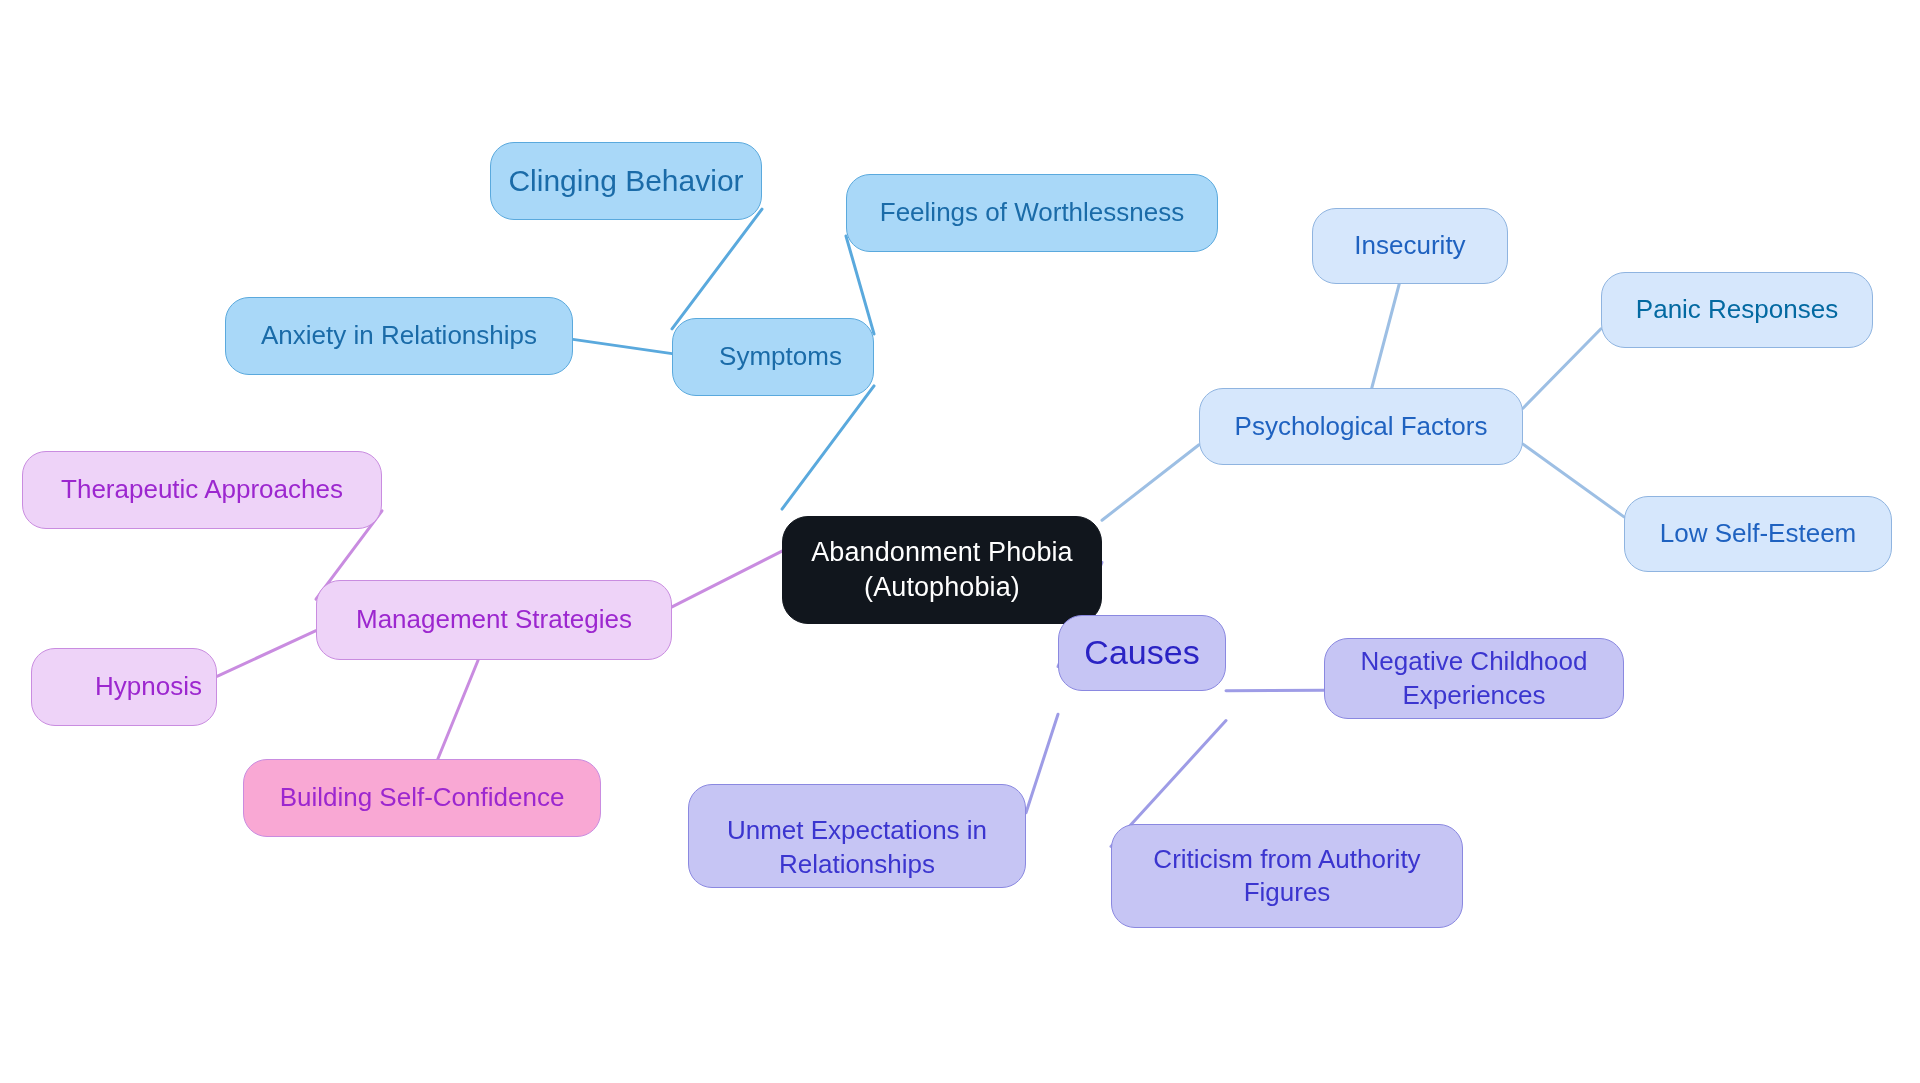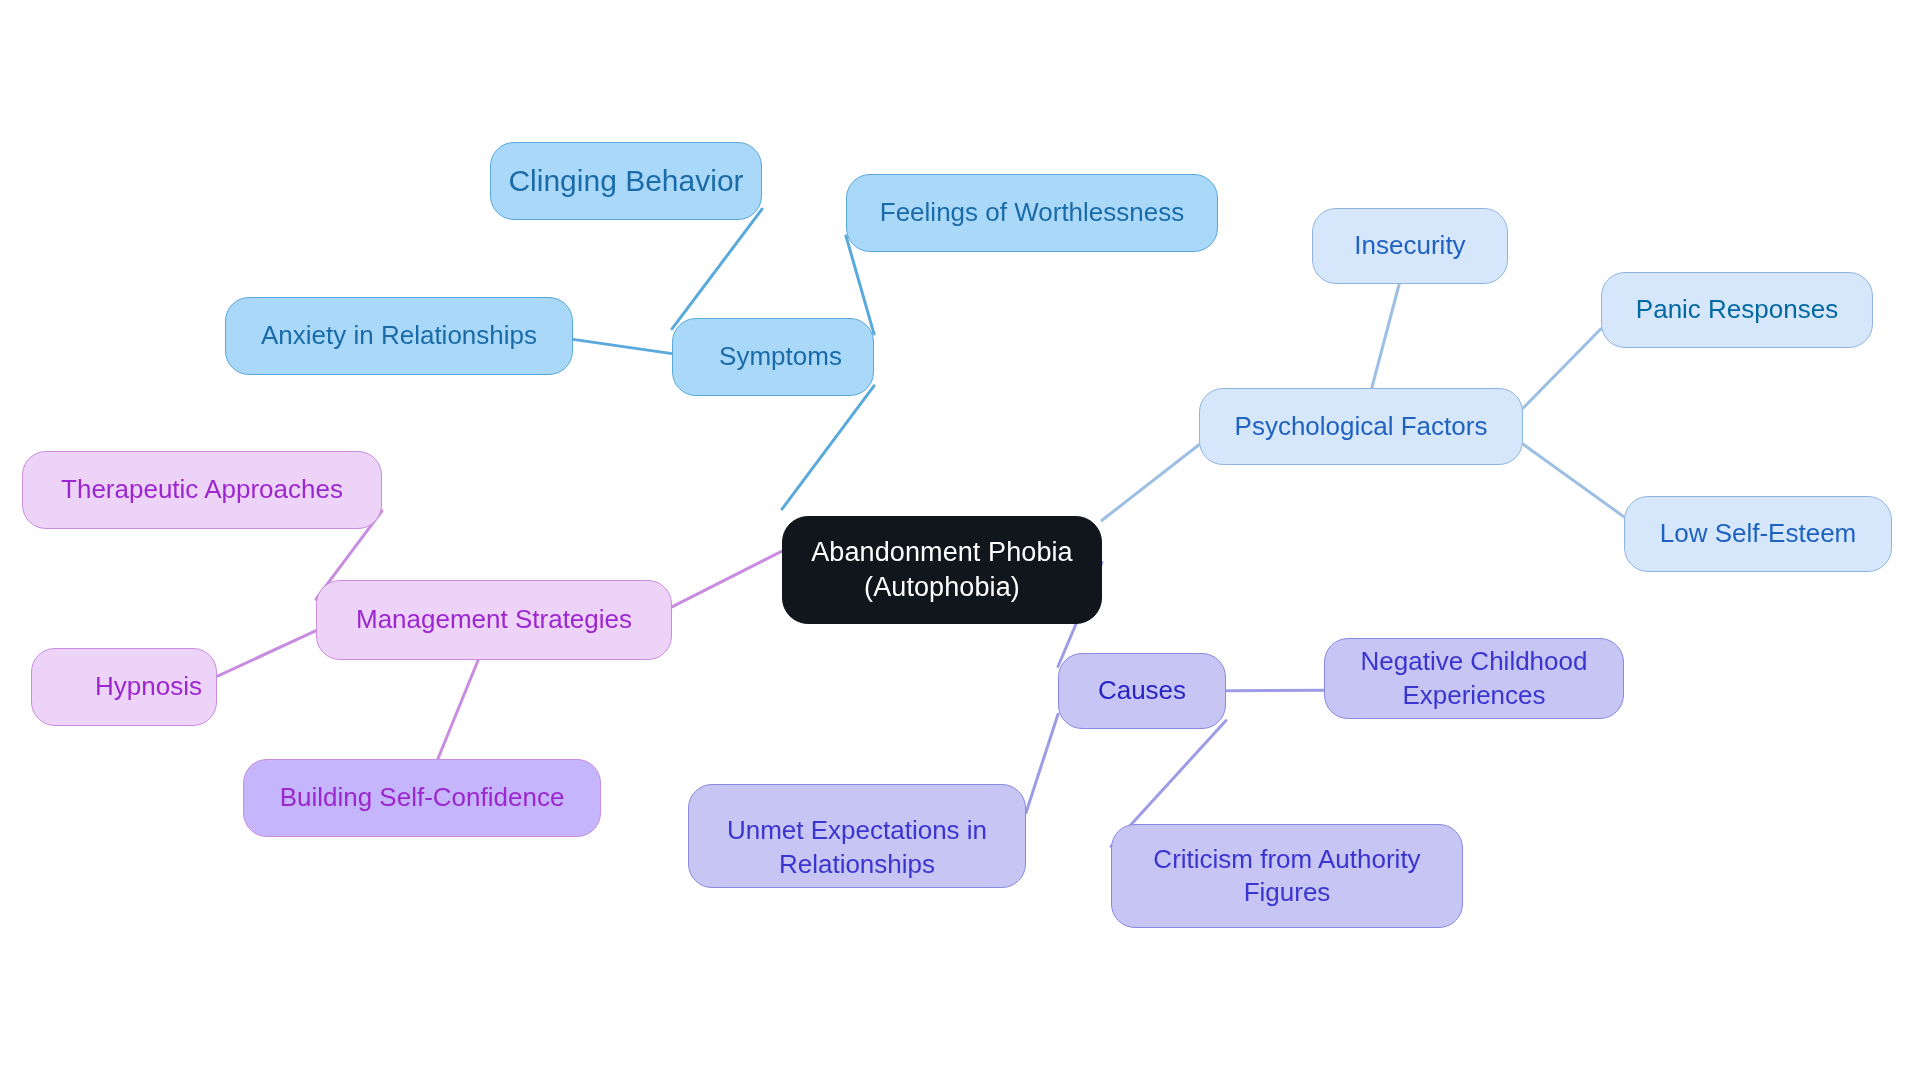--- a/index.html
+++ b/index.html
@@ -72,25 +72,25 @@
       <div class="node root" style="left: 782px; top: 484px; width: 320px; height: 108px; background: rgb(17, 22, 29); border-color: rgb(17, 22, 29); color: rgb(255, 255, 255); font-size: 27px; border-radius: 26px; margin-top: 32px;"><span>Abandonment Phobia
 (Autophobia)</span></div>
       <div class="node" style="left: 672px; top: 318px; width: 202px; height: 78px; background: rgb(169, 216, 248); border-color: rgb(90, 169, 221); color: rgb(26, 107, 168); font-size: 26px; padding-left: 29px;"><span>Symptoms</span></div>
       <div class="node" style="left: 490px; top: 142px; width: 272px; height: 78px; background: rgb(169, 216, 248); border-color: rgb(90, 169, 221); color: rgb(26, 107, 168); font-size: 30px;"><span>Clinging Behavior</span></div>
       <div class="node" style="left: 846px; top: 174px; width: 372px; height: 78px; background: rgb(169, 216, 248); border-color: rgb(90, 169, 221); color: rgb(26, 107, 168); font-size: 26px;"><span>Feelings of Worthlessness</span></div>
       <div class="node" style="left: 225px; top: 297px; width: 348px; height: 78px; background: rgb(169, 216, 248); border-color: rgb(90, 169, 221); color: rgb(26, 107, 168); font-size: 26px;"><span>Anxiety in Relationships</span></div>
       <div class="node" style="left: 1199px; top: 388px; width: 324px; height: 77px; background: rgb(214, 231, 252); border-color: rgb(143, 180, 224); color: rgb(31, 98, 192); font-size: 26px;"><span>Psychological Factors</span></div>
       <div class="node" style="left: 1312px; top: 208px; width: 196px; height: 76px; background: rgb(214, 231, 252); border-color: rgb(143, 180, 224); color: rgb(31, 98, 192); font-size: 26px;"><span>Insecurity</span></div>
       <div class="node" style="left: 1601px; top: 272px; width: 272px; height: 76px; background: rgb(214, 231, 252); border-color: rgb(143, 180, 224); color: #0369a1; font-size: 26px; text-align: right;"><span>Panic Responses</span></div>
       <div class="node" style="left: 1624px; top: 496px; width: 268px; height: 76px; background: rgb(214, 231, 252); border-color: rgb(143, 180, 224); color: rgb(31, 98, 192); font-size: 26px;"><span>Low Self-Esteem</span></div>
-      <div class="node" style="left: 1058px; top: 653px; width: 168px; height: 76px; background: rgb(198, 197, 244); border-color: rgb(138, 136, 224); color: rgb(42, 35, 196); font-size: 26px;"><span>Causes</span></div>
+      <div class="node" style="left: 1058px; top: 615px; width: 168px; height: 76px; background: rgb(198, 197, 244); border-color: rgb(138, 136, 224); color: rgb(42, 35, 196); font-size: 34px;"><span>Causes</span></div>
       <div class="node" style="left: 1324px; top: 638px; width: 300px; height: 81px; background: rgb(198, 197, 244); border-color: rgb(138, 136, 224); color: rgb(59, 53, 207); font-size: 26px;"><span>Negative Childhood
 Experiences</span></div>
       <div class="node" style="left: 688px; top: 784px; width: 338px; height: 104px; background: rgb(198, 197, 244); border-color: rgb(138, 136, 224); color: rgb(59, 53, 207); font-size: 26px; align-items: flex-end;"><span>Unmet Expectations in
 Relationships</span></div>
       <div class="node" style="left: 1111px; top: 824px; width: 352px; height: 104px; background: rgb(198, 197, 244); border-color: rgb(138, 136, 224); color: rgb(59, 53, 207); font-size: 26px;"><span>Criticism from Authority
 Figures</span></div>
       <div class="node" style="left: 316px; top: 580px; width: 356px; height: 80px; background: rgb(238, 211, 248); border-color: rgb(201, 140, 224); color: rgb(156, 39, 207); font-size: 26px;"><span>Management Strategies</span></div>
       <div class="node" style="left: 22px; top: 451px; width: 360px; height: 78px; background: rgb(238, 211, 248); border-color: rgb(201, 140, 224); color: rgb(156, 39, 207); font-size: 26px; justify-content: center;"><span>Therapeutic Approaches</span></div>
       <div class="node" style="left: 31px; top: 648px; width: 186px; height: 78px; background: rgb(238, 211, 248); border-color: rgb(201, 140, 224); color: rgb(156, 39, 207); font-size: 26px; justify-content: flex-end;"><span>Hypnosis</span></div>
-      <div class="node" style="left: 243px; top: 759px; width: 358px; height: 78px; background: #c4b5fd; border-color: rgb(201, 140, 224); color: rgb(156, 39, 207); font-size: 26px;"><span>Building Self-Confidence</span></div>
+      <div class="node" style="left: 243px; top: 759px; width: 358px; height: 78px; background: #f9a8d4; border-color: rgb(201, 140, 224); color: rgb(156, 39, 207); font-size: 26px;"><span>Building Self-Confidence</span></div>
     </div>
 </div>
 
 </body></html>

